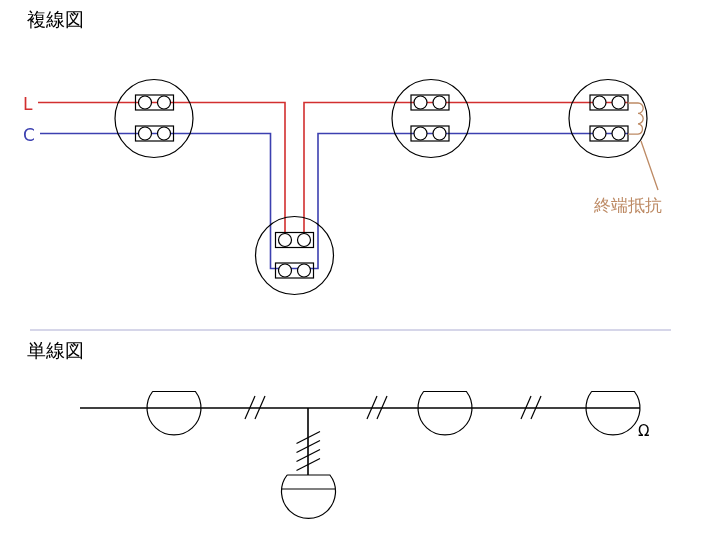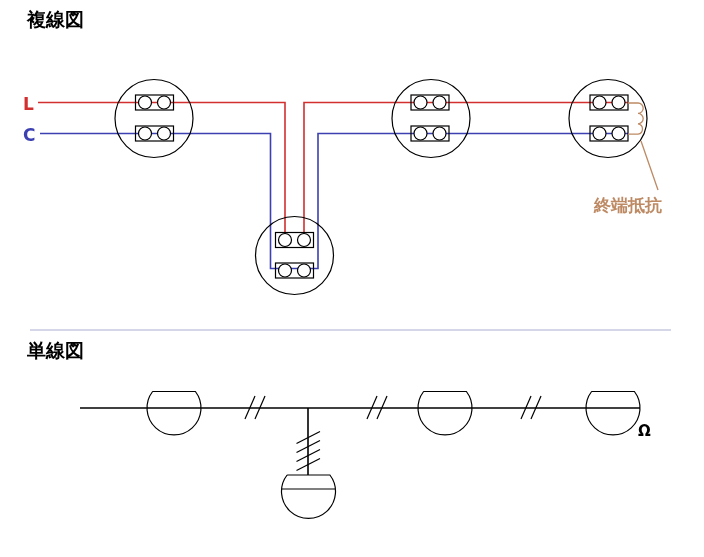--- a/index.html
+++ b/index.html
@@ -3,21 +3,20 @@
 <meta charset="utf-8">
 <style>
   html, body { margin: 0; padding: 0; background: #ffffff; }
   .stage {
     position: relative;
     width: 704px;
     height: 557px;
     background: #ffffff;
     font-family: "DejaVu Sans", sans-serif;
     overflow: hidden;
-    font-weight: bold;
   }
   svg text {
     font-family: "DejaVu Sans", sans-serif;
   }
   .title-text { font-size: 19px; }
   .label-text { font-size: 17px; }
   .ohm-text   { font-size: 15px; }
 </style>
 </head>
 <body>

